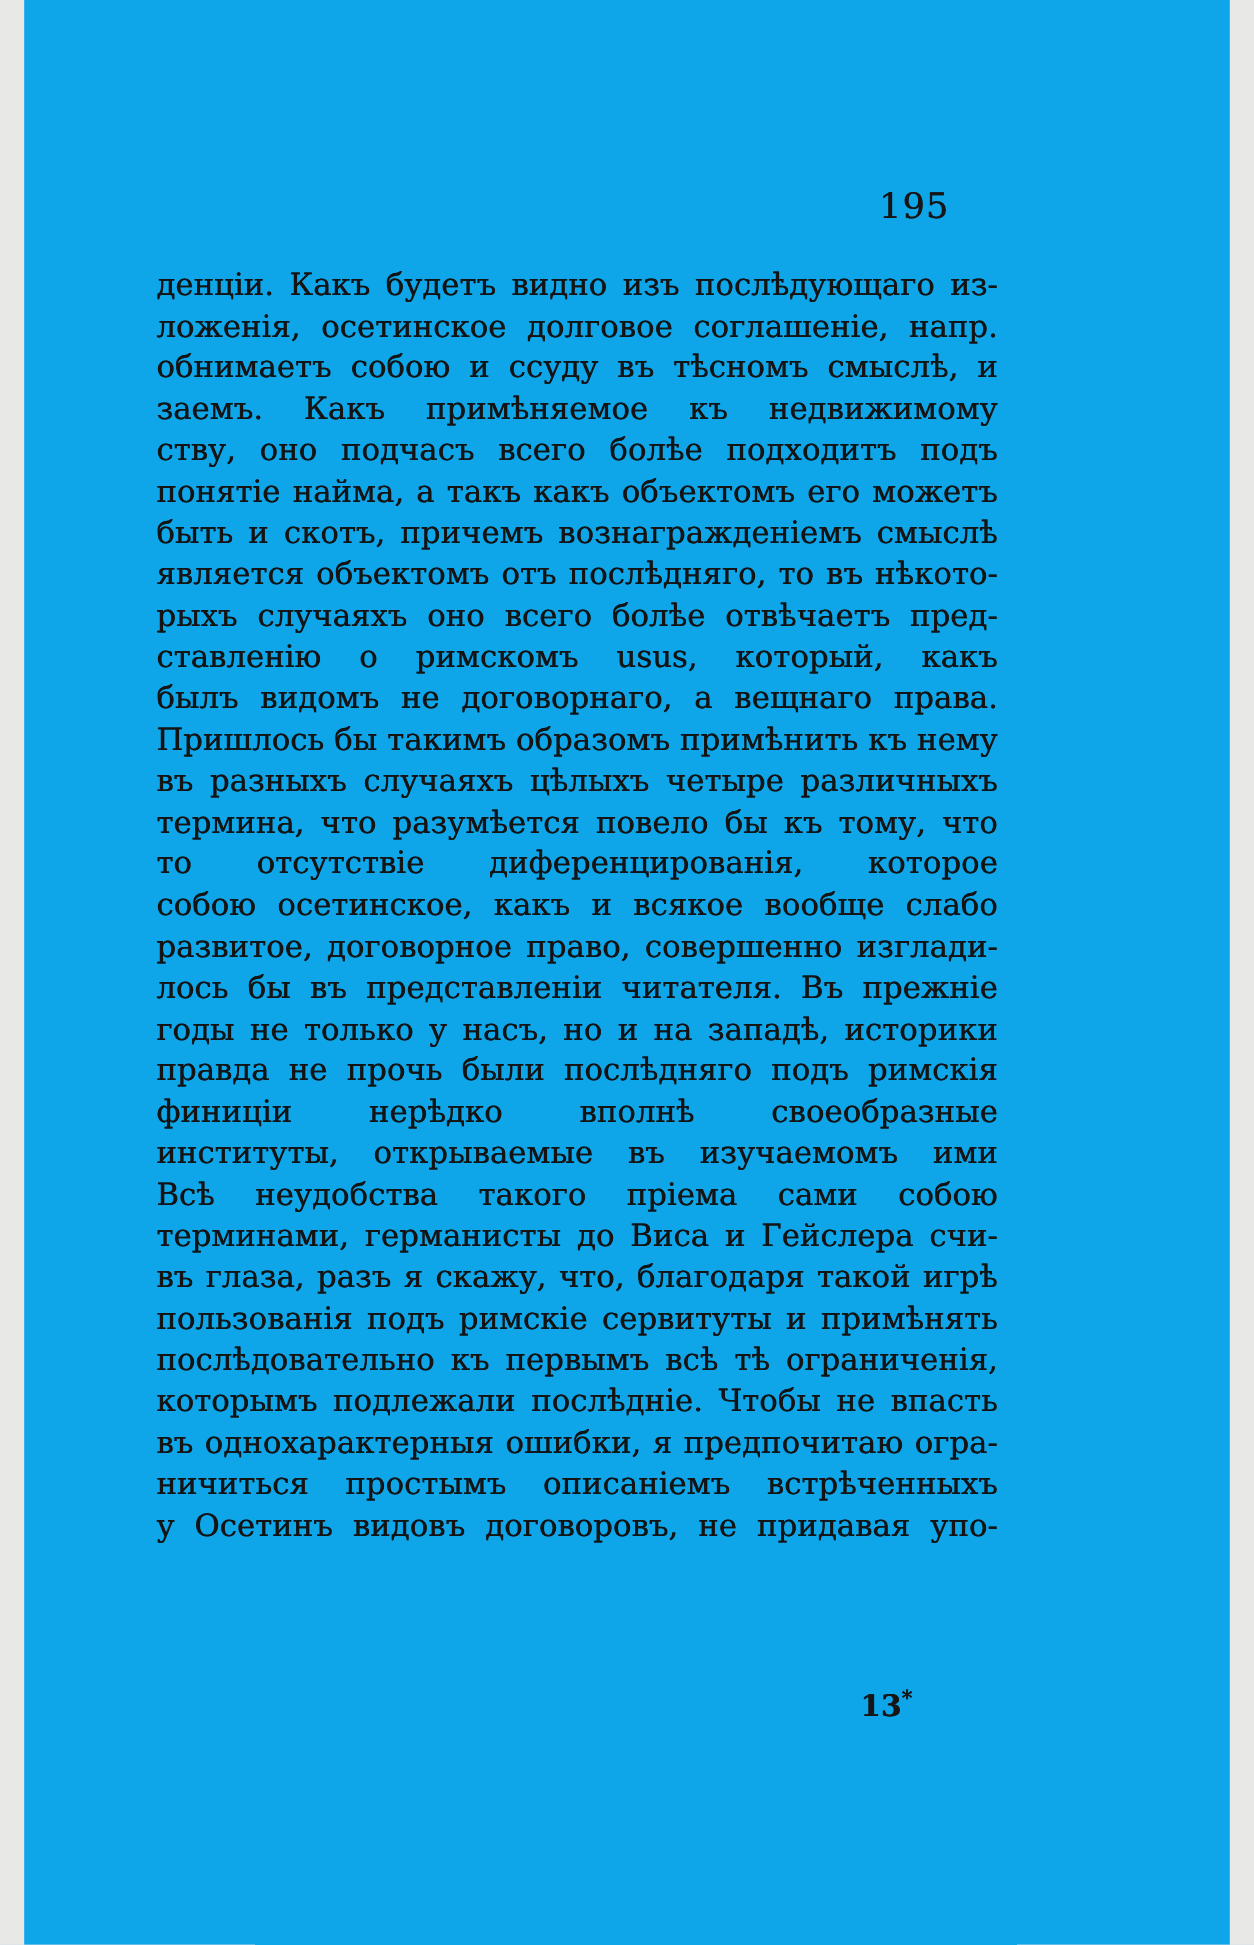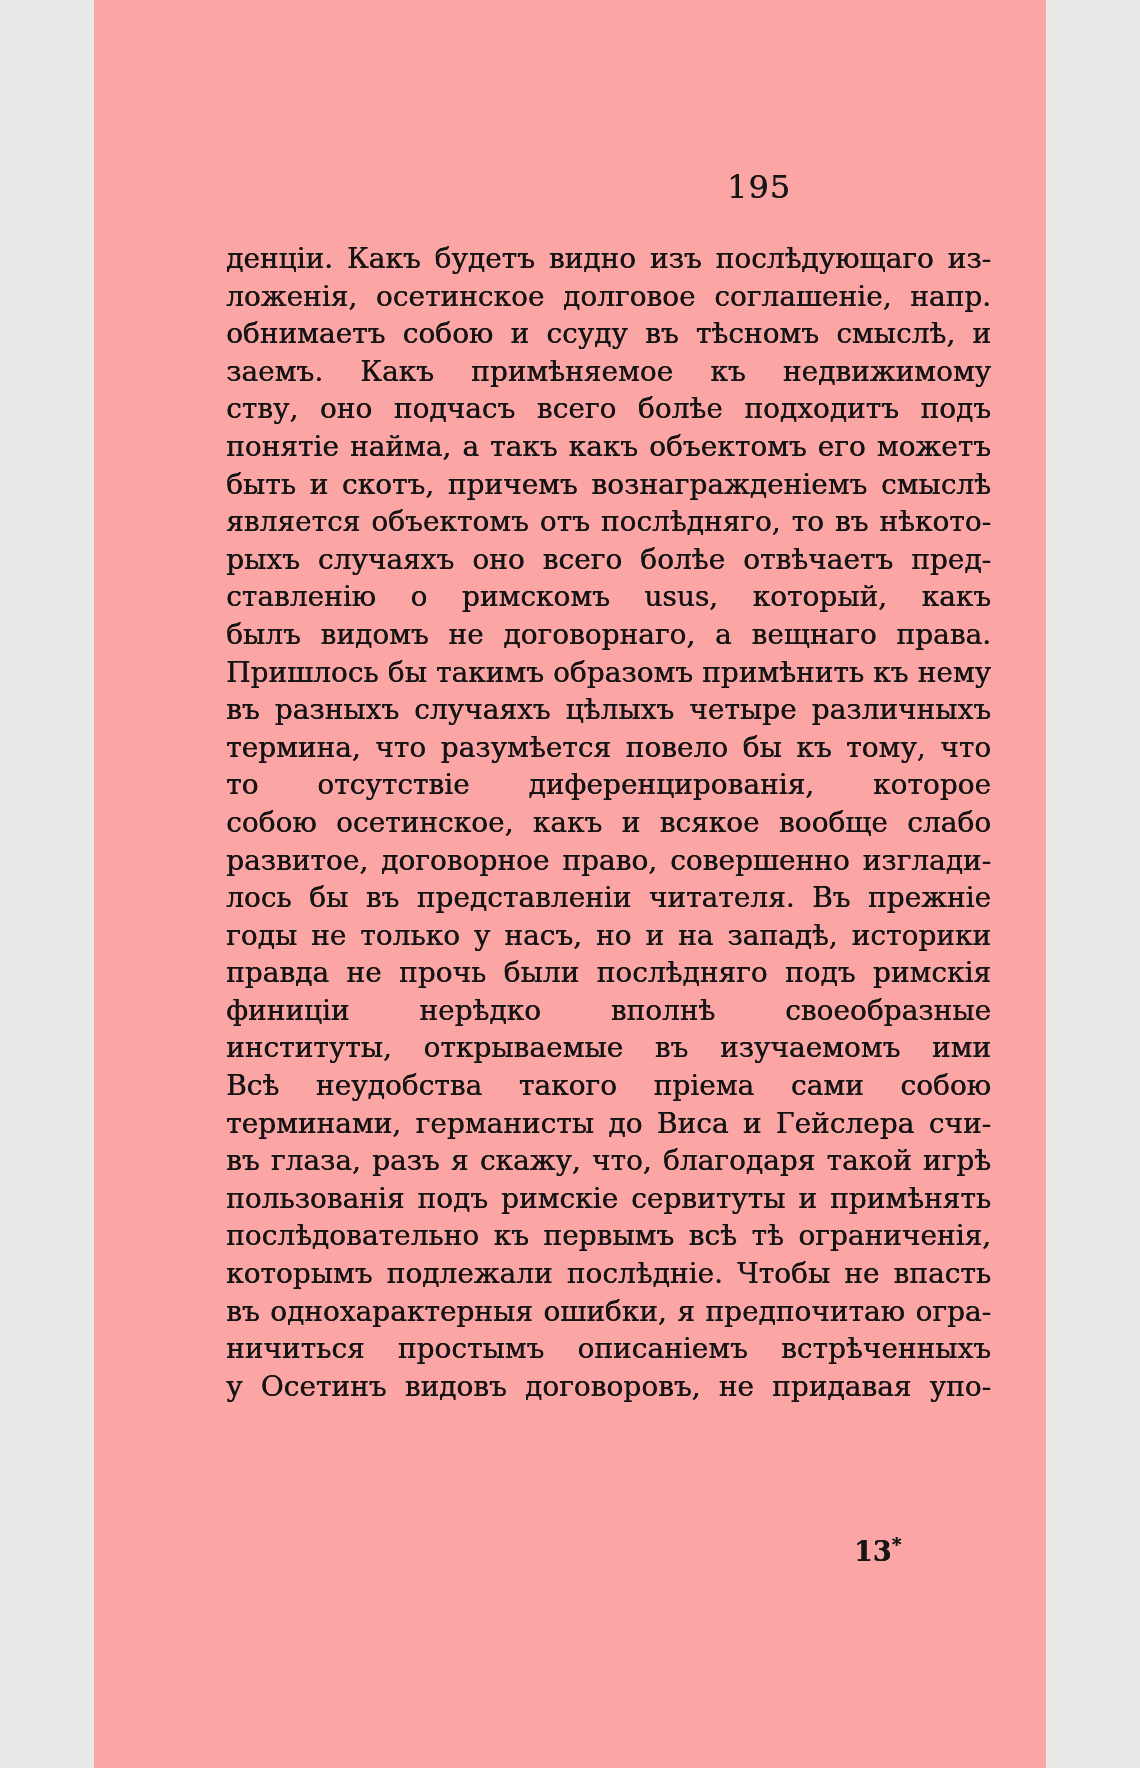--- a/index.html
+++ b/index.html
@@ -3,38 +3,38 @@
 <meta charset="utf-8">
 <style>
   html, body {
     margin: 0;
     padding: 0;
     background: #e8e8e6;
     font-family: "DejaVu Serif", serif;
   }
   .page {
     position: relative;
-    width: 952px;
+    width: 1096px;
     height: 1768px;
     margin: 0 auto;
-    background: #fca5a5;
+    background: #0ea5e9;
     overflow: hidden;
   }
   .page-number {
     position: absolute;
     top: 168px;
     right: 255px;
     font-size: 32px;
     color: #161616;
     letter-spacing: 1px;
     text-shadow: 0.4px 0 0 currentColor;
   }
   .textblock {
     position: absolute;
-    left: 132px;
+    left: 120px;
     top: 240px;
     width: 765px;
   }
   .line {
     font-size: 28px;
     line-height: 37.6px;
     height: 37.6px;
     overflow: hidden;
     color: #141414;
     text-align: justify;

